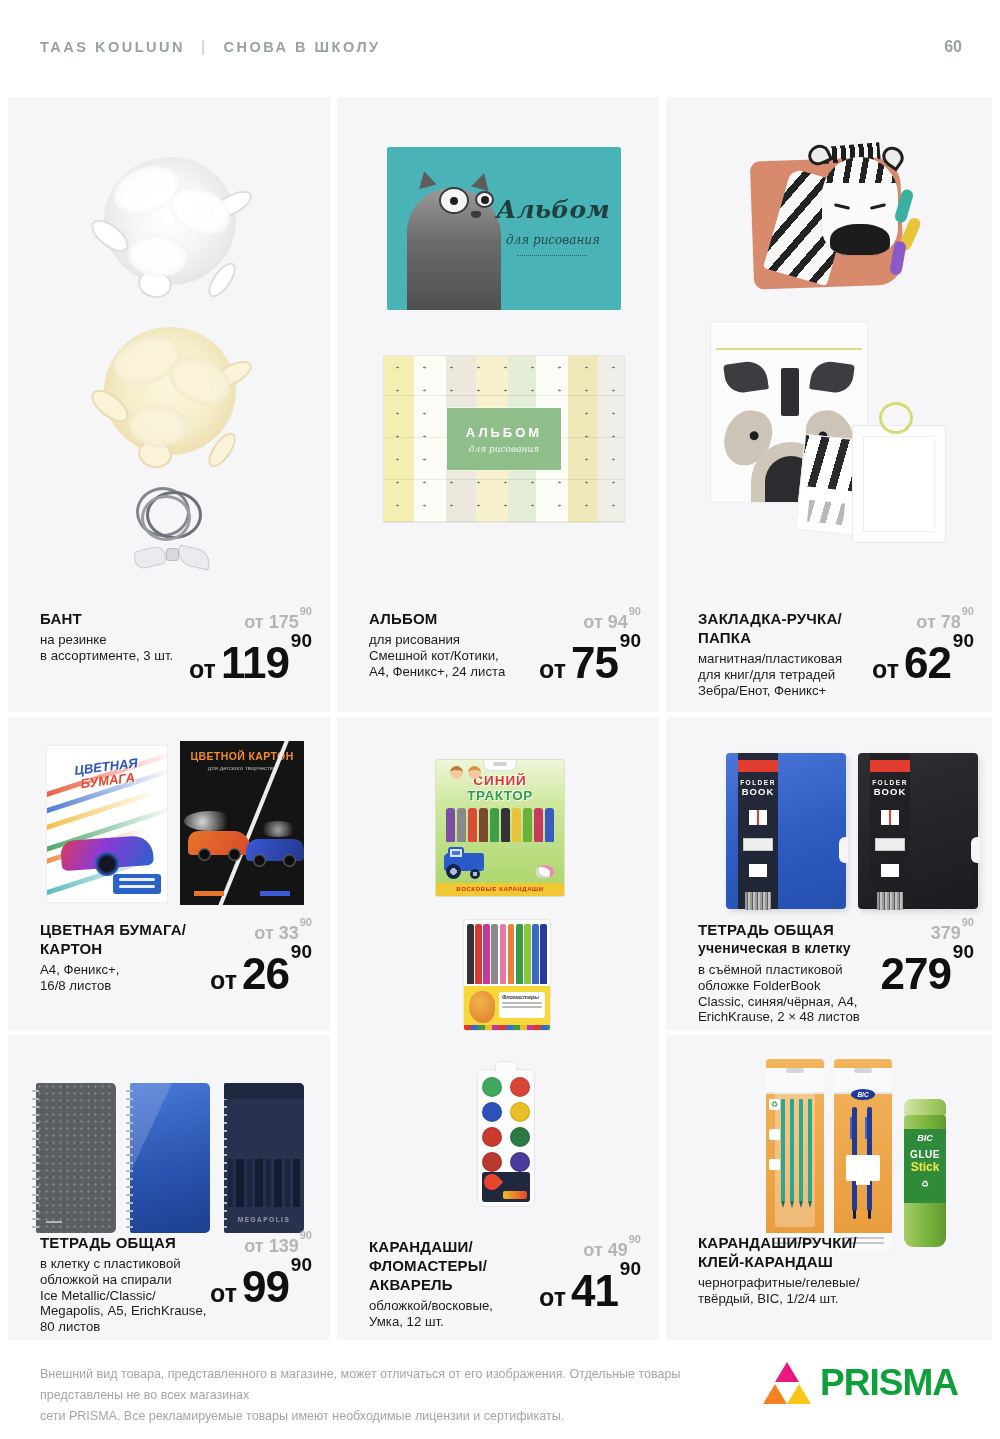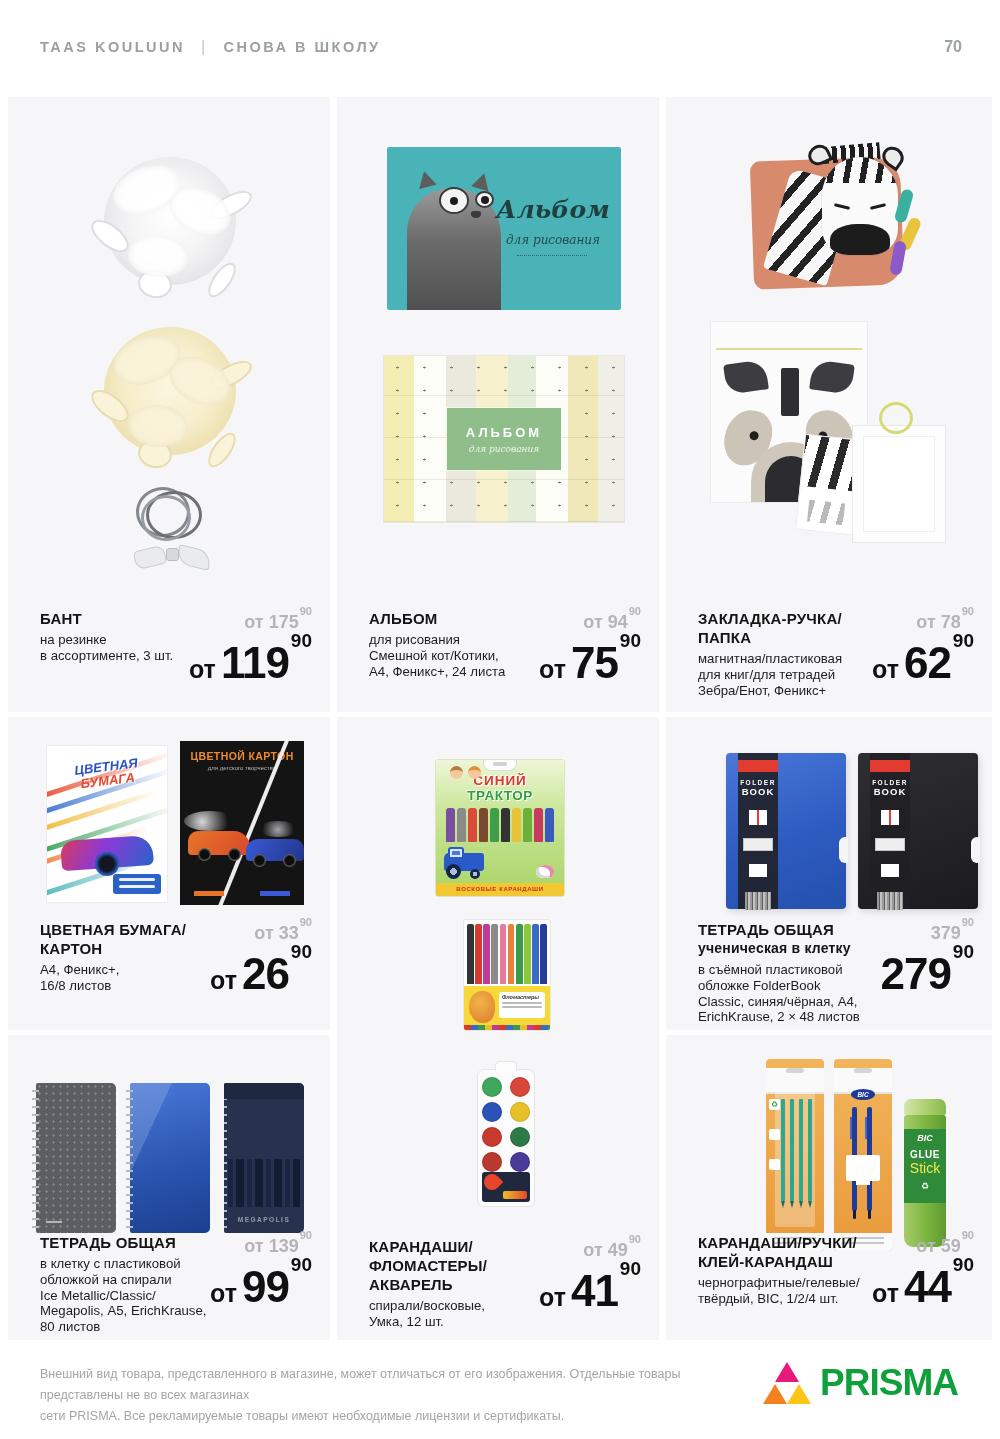--- a/index.html
+++ b/index.html
@@ -234,21 +234,21 @@
   .bpen:after { content:''; position:absolute; bottom:-8px; left:1px; width:3px; height:9px; background:#101c4a; border-radius:0 0 2px 2px; }
   .bpanel { position:absolute; top:96px; left:12px; width:34px; height:26px; background:#fff; border-radius:2px; box-shadow:0 14px 0 -10px #fff; }
   .blister .bfoot { position:absolute; left:0; right:0; bottom:0; height:18px; background:#fafafa; }
   .blister .bfoot i { position:absolute; left:8px; right:8px; height:2px; background:#c8c8cc; } .bf1{top:4px}.bf2{top:9px}
   .glue { position:absolute; left:238px; top:64px; width:42px; height:148px; }
   .glue .cap { height:16px; background:linear-gradient(90deg,#d5e6ab 0%,#a8cc6a 60%,#8cb84e 100%); border-radius:7px 7px 2px 2px; }
   .glue .gbody { position:relative; height:132px; background:linear-gradient(90deg,#a6cc6a 0%,#7ab43e 55%,#5f9a32 100%); border-radius:3px 3px 9px 9px; overflow:hidden; text-align:center; }
   .glue .glbl { position:absolute; top:14px; left:0; right:0; height:74px; background:#2f8a3a; padding-top:4px; }
   .glue .gbic { color:#fff; font-size:9px; font-weight:800; font-style:italic; }
   .glue .gt1 { color:#fff; font-size:10px; font-weight:800; letter-spacing:.5px; margin-top:6px; }
-  .glue .gt2 { color:#f4e84a; font-size:14px; font-weight:400; }
+  .glue .gt2 { color:#f4e84a; font-size:12px; font-weight:700; }
   .glue .grec { color:#fff; font-size:9px; margin-top:5px; }
 
   
   .disclaimer { position:absolute; left:40px; top:1364px; width:710px; font-size:12.5px; line-height:21px; color:#a5a5a8; }
   .logo { position:absolute; right:42px; top:1362px; display:flex; align-items:center; gap:9px; }
   .tri { position:relative; width:48px; height:42px; }
   .tri s { position:absolute; width:0; height:0; border-left:12px solid transparent; border-right:12px solid transparent; }
   .tri .tp { left:12px; top:0; border-bottom:20px solid #e8197d; }
   .tri .to { left:0; top:22px; border-bottom:20px solid #f58220; }
   .tri .ty { left:24px; top:22px; border-bottom:20px solid #fdc515; }
@@ -258,21 +258,21 @@
 <body>
 
 <div class="page">
 
   <div class="header">
     <div class="header-left">
       <span>TAAS KOULUUN</span>
       <span class="header-sep">|</span>
       <span>СНОВА В ШКОЛУ</span>
     </div>
-    <div class="page-num">70</div>
+    <div class="page-num">60</div>
   </div>
 
   <section class="card" style="left:8px;top:97px;width:322px;height:615px">
     <div class="art">
       <div class="bow white" style="left:96px;top:60px">
         <i class="loop l1"></i>
           <i class="loop l2"></i>
           <i class="loop l3"></i>
           <i class="loop l4"></i>
         <i class="petal p1"></i>
@@ -573,21 +573,21 @@
       </div>
     </div>
     <div class="card-text text-tall">
       <div class="info">
         <div class="p-title">
           <span class="tline">КАРАНДАШИ/</span>
           <span class="tline">ФЛОМАСТЕРЫ/</span>
           <span class="tline">АКВАРЕЛЬ</span>
         </div>
         <div class="p-desc">
-          <div>спирали/восковые,</div>
+          <div>обложкой/восковые,</div>
           <div>Умка, 12 шт.</div>
         </div>
       </div>
       <div class="price-col">
         <div class="old-price"><span>от</span> <span>49</span><sup>90</sup></div>
         <div class="new-price"><span class="pfx">от</span><span>41</span><sup>90</sup></div>
       </div>
     </div>
   </section>
 
@@ -672,24 +672,20 @@
     <div class="card-text text-row3">
       <div class="info" style="width:215px">
         <div class="p-title">
           <span class="tline">КАРАНДАШИ/РУЧКИ/</span>
           <span class="tline">КЛЕЙ-КАРАНДАШ</span>
         </div>
         <div class="p-desc">
           <div>чернографитные/гелевые/</div>
           <div>твёрдый, BIC, 1/2/4 шт.</div>
         </div>
-      </div>
-      <div class="price-col">
-        <div class="old-price"><span>от</span> <span>59</span><sup>90</sup></div>
-        <div class="new-price"><span class="pfx">от</span><span>44</span><sup>90</sup></div>
       </div>
     </div>
   </section>
 
   <div class="disclaimer">
     <div>Внешний вид товара, представленного в магазине, может отличаться от его изображения. Отдельные товары представлены не во всех магазинах</div>
     <div>сети PRISMA. Все рекламируемые товары имеют необходимые лицензии и сертификаты.</div>
   </div>
   <div class="logo">
     <div class="tri">

